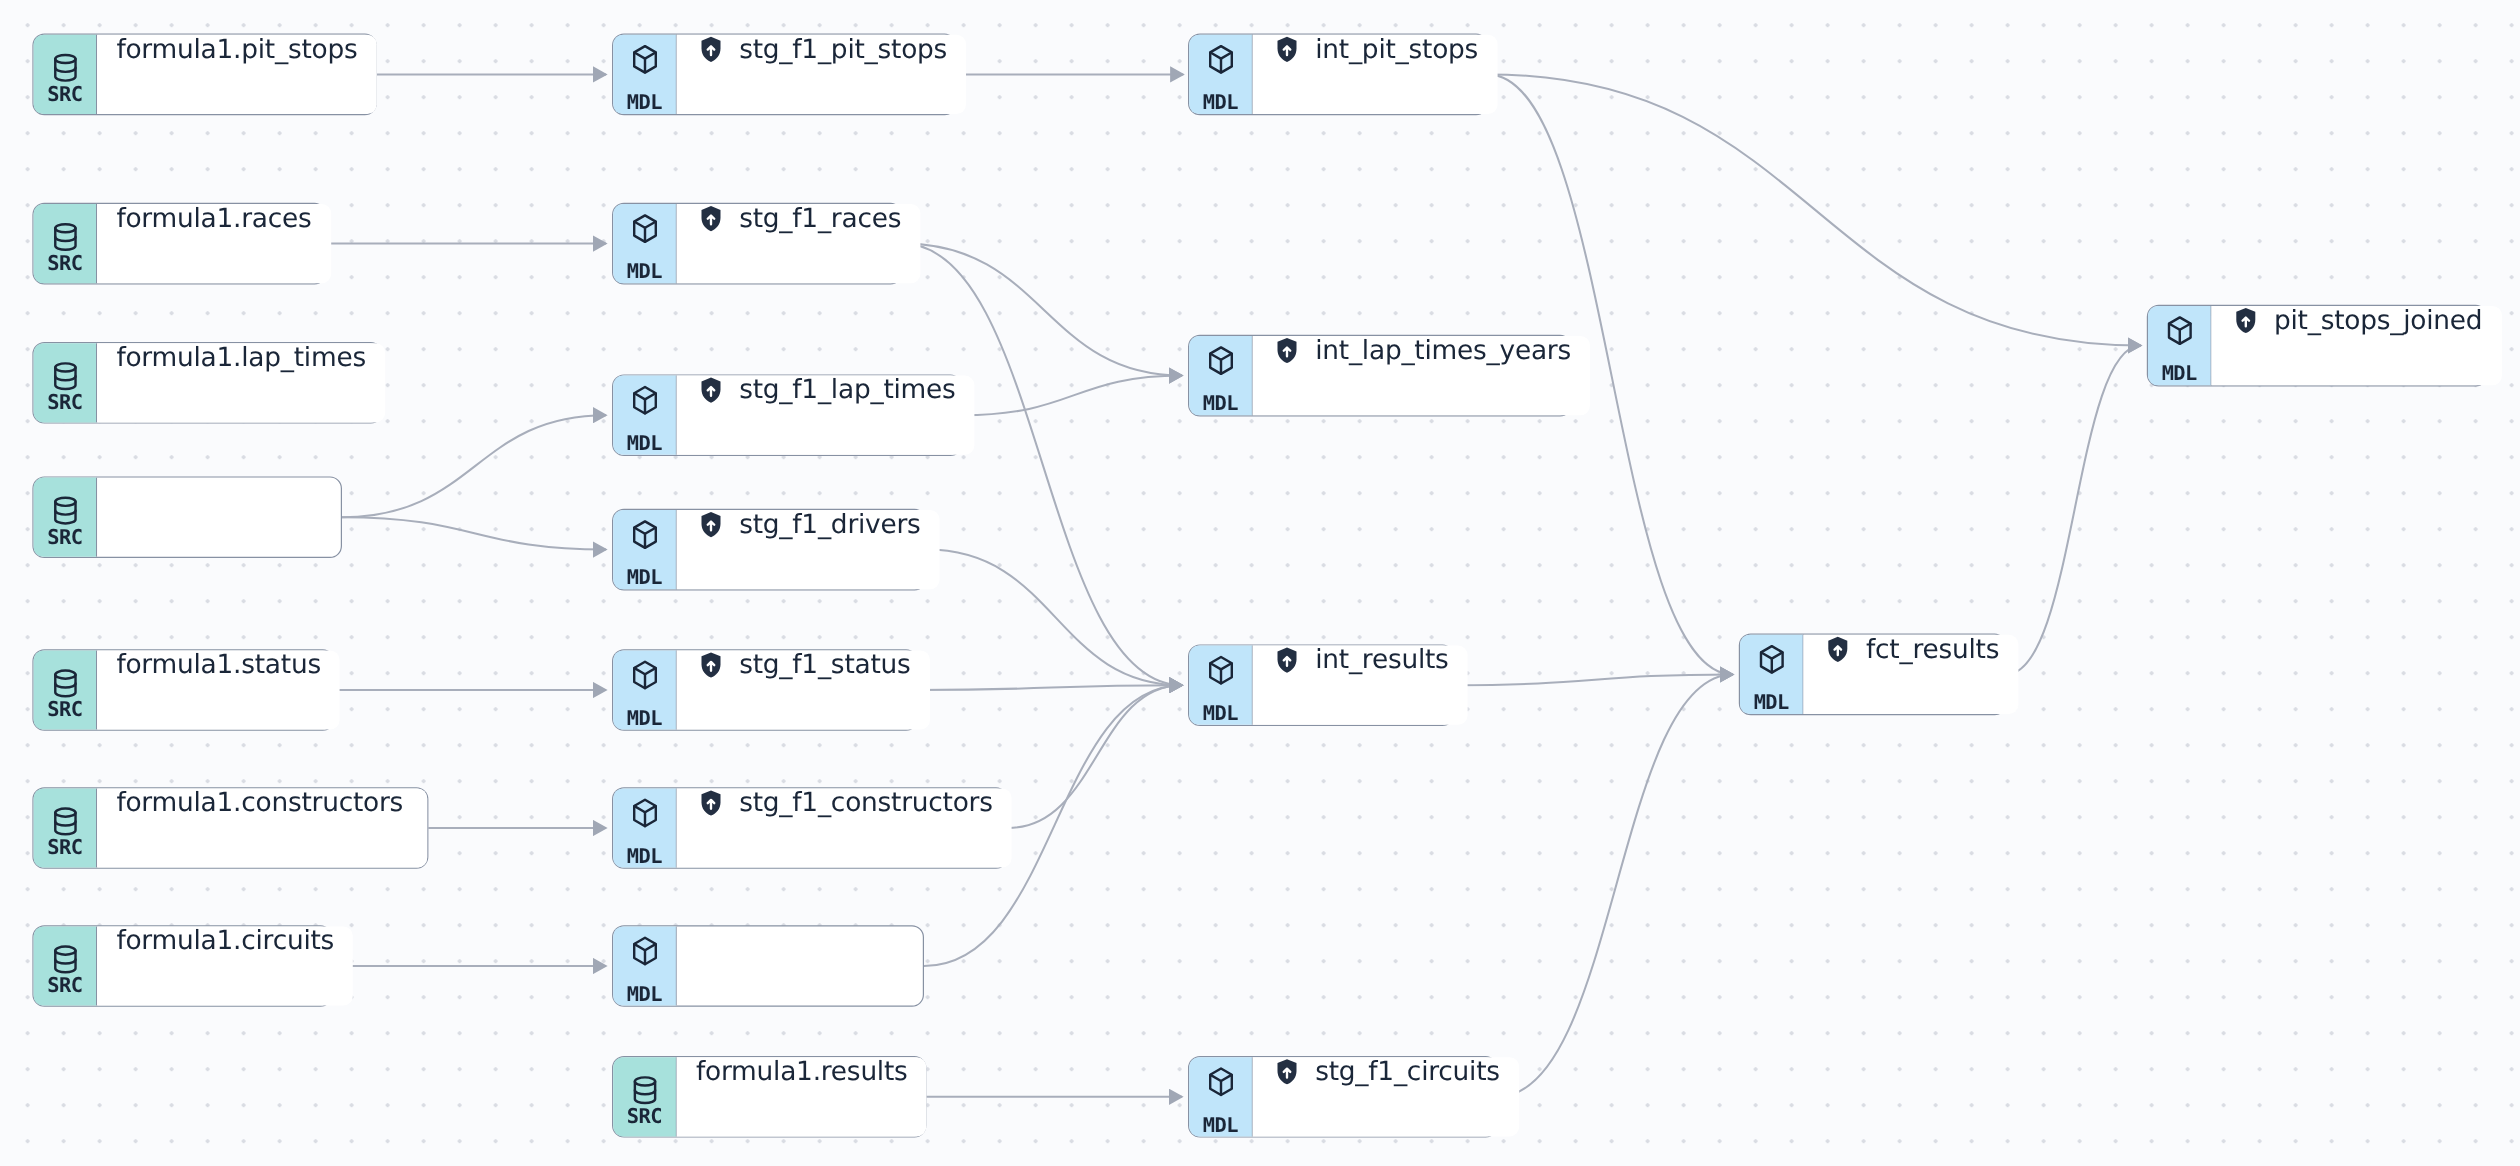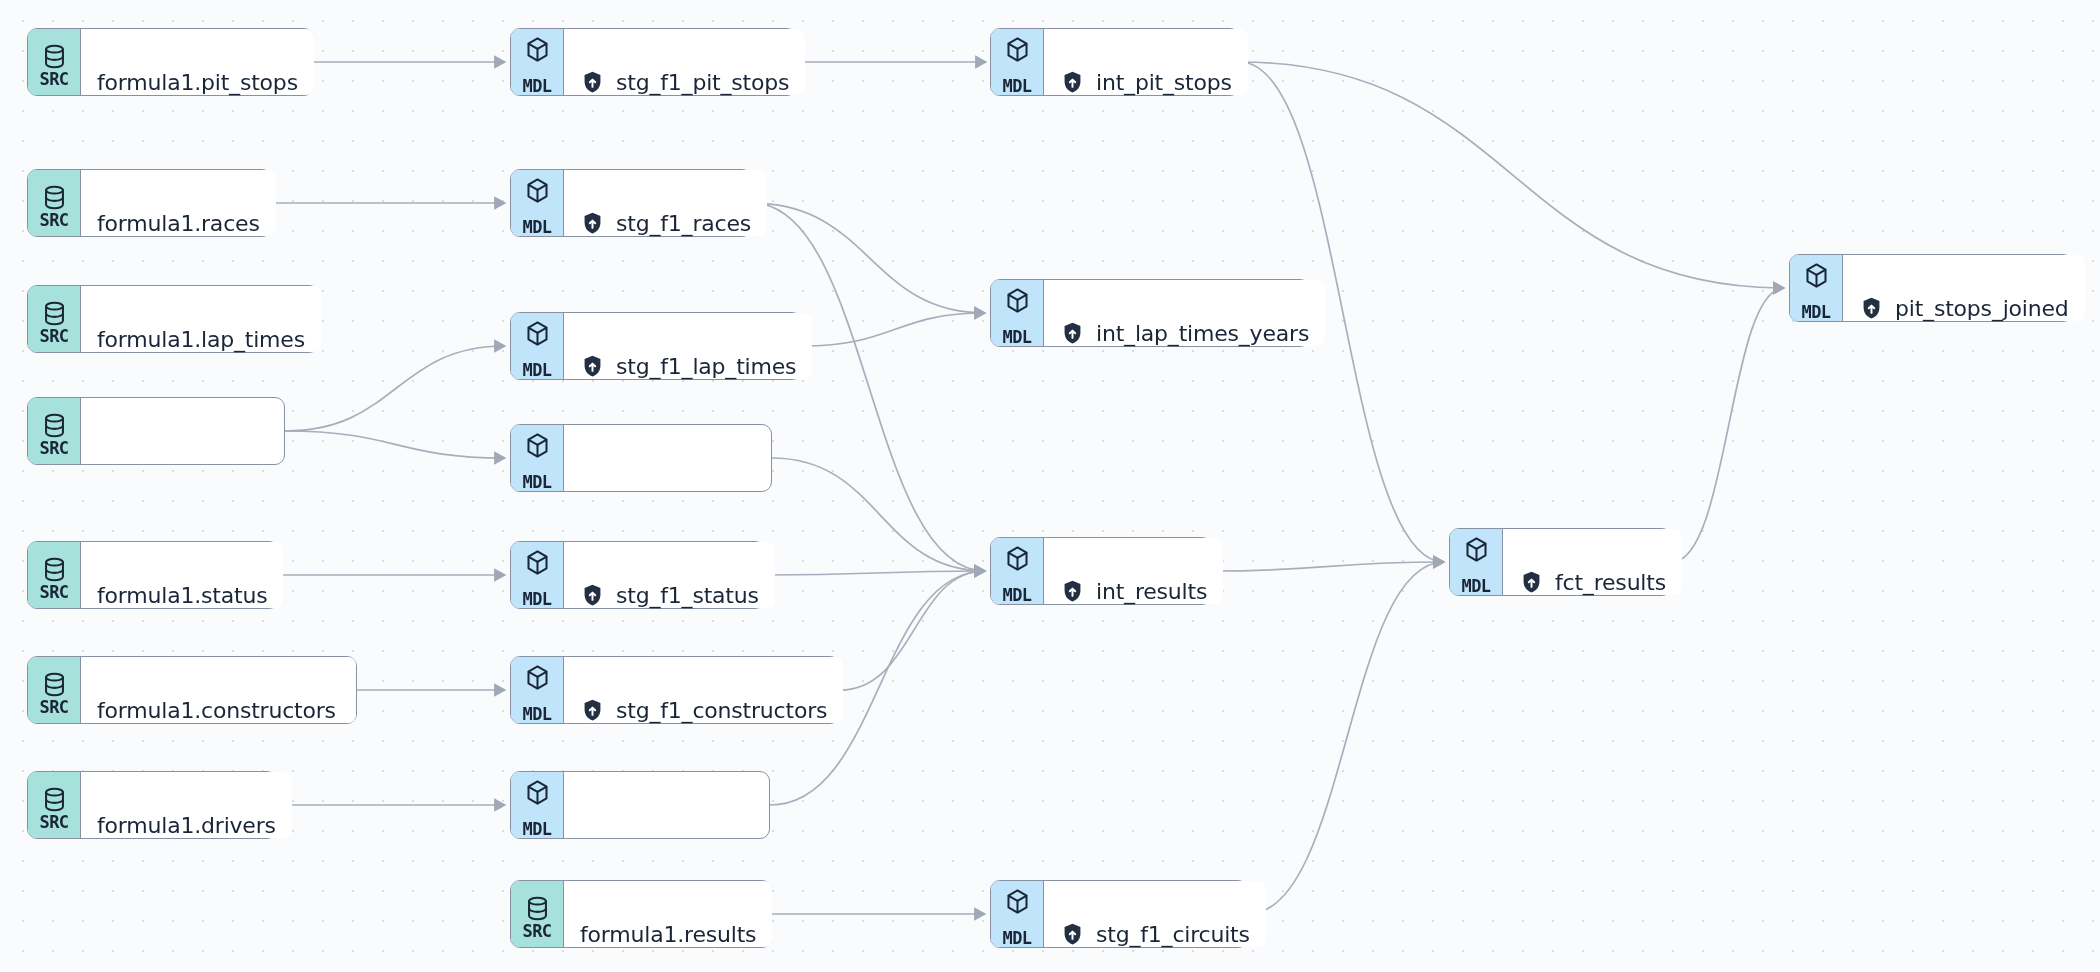--- a/index.html
+++ b/index.html
@@ -29,21 +29,21 @@
   .src .icon-cell{background:var(--teal);}
   .mdl .icon-cell{background:var(--blue);gap:14px;}
   .kind{
     font-family:"DejaVu Sans Mono","Liberation Mono",monospace;
     font-size:17px;font-weight:600;color:var(--ink);line-height:1;margin-top:1px;
     letter-spacing:-0.5px;
   }
   .ic{width:27px;height:27px;stroke:var(--ink);stroke-width:1.8;fill:none;
       stroke-linecap:round;stroke-linejoin:round;}
   .label-cell{
-    flex:1;display:flex;align-items:flex-end;gap:11px;padding:0 16px;
+    flex:1;display:flex;align-items:flex-start;gap:11px;padding:0 16px;
     white-space:nowrap;border-radius:0 8px 8px 0;background:#fff;
   }
   .label-cell .txt{font-size:22px;color:var(--ink);letter-spacing:-0.2px;}
   .shield{width:25px;height:25px;flex:0 0 auto;}
 </style>
 </head>
 <body>
 
 <svg width="0" height="0" style="position:absolute">
   <defs>
@@ -159,21 +159,21 @@
       </div>
   </div>
   <div class="node src" style="left:27px;top:771px;width:250px">
     <div class="icon-cell">
       <svg class="ic">
           <use href="#i-db"></use>
         </svg>
       <span class="kind">SRC</span>
     </div>
     <div class="label-cell">
-        <span class="txt">formula1.drivers</span>
+        <span class="txt">formula1.circuits</span>
       </div>
   </div>
   <div class="node src" style="left:510px;top:880px;width:262px">
     <div class="icon-cell">
       <svg class="ic">
           <use href="#i-db"></use>
         </svg>
       <span class="kind">SRC</span>
     </div>
     <div class="label-cell">
@@ -223,20 +223,26 @@
       <span class="txt">stg_f1_lap_times</span>
       </div>
   </div>
   <div class="node mdl" style="left:510px;top:424px;width:262px">
     <div class="icon-cell">
       <svg class="ic">
           <use href="#i-cube"></use>
         </svg>
       <span class="kind">MDL</span>
     </div>
+    <div class="label-cell">
+      <svg class="shield" viewBox="0 0 24 24">
+          <use href="#i-shield"></use>
+        </svg>
+      <span class="txt">stg_f1_drivers</span>
+      </div>
   </div>
   <div class="node mdl" style="left:510px;top:541px;width:255px">
     <div class="icon-cell">
       <svg class="ic">
           <use href="#i-cube"></use>
         </svg>
       <span class="kind">MDL</span>
     </div>
     <div class="label-cell">
       <svg class="shield" viewBox="0 0 24 24">

